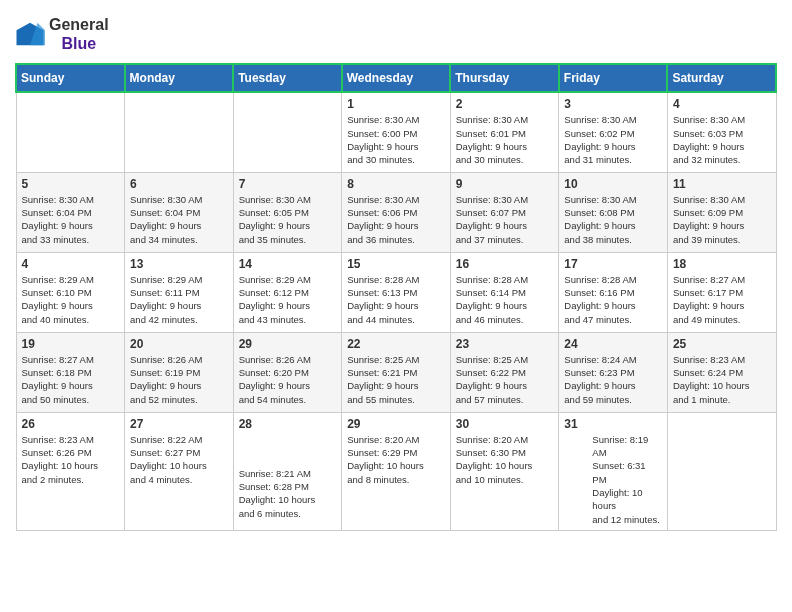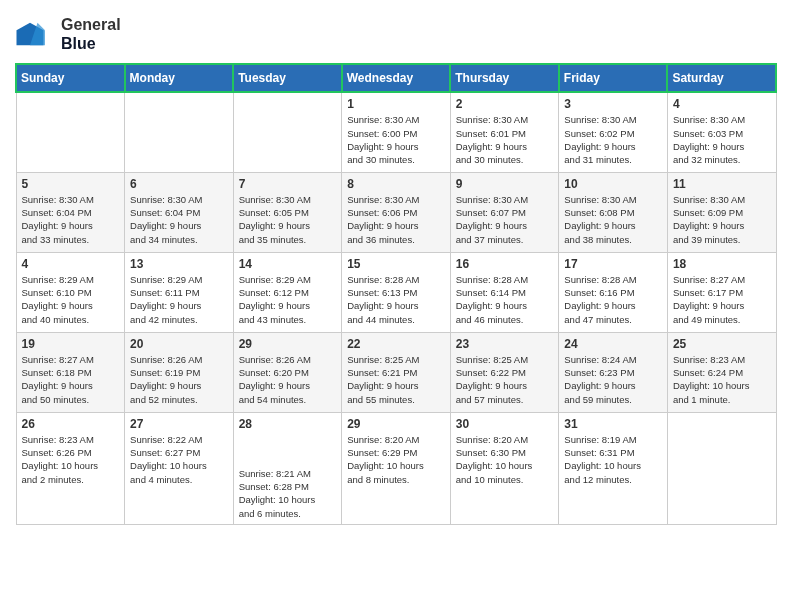--- a/index.html
+++ b/index.html
@@ -12,36 +12,37 @@
     }
     .header {
       display: flex;
       justify-content: space-between;
       align-items: flex-start;
       margin-bottom: 10px;
     }
     .logo {
       display: flex;
       align-items: center;
-      gap: 16px;
+      gap: 4px;
+      text-align: center;
     }
     .logo-text {
       display: flex;
       flex-direction: column;
       line-height: 1.2;
     }
     .logo-general {
       font-size: 16px;
       font-weight: bold;
       color: #333;
     }
     .logo-blue {
       font-size: 16px;
       font-weight: bold;
-      color: #0f172a;
+      color: #4c1d95;
     }
     .logo-icon {
       width: 30px;
       height: 30px;
     }
     .title-block {
       text-align: right;
     }
     .month-year {
       font-size: 38px;
@@ -341,21 +342,21 @@
         </td>
         <td>
           <div class="day-number">30</div>
           <div class="day-info" style="white-space: pre-line;">Sunrise: 8:20 AM
 Sunset: 6:30 PM
 Daylight: 10 hours
 and 10 minutes.</div>
         </td>
         <td>
           <div class="day-number">31</div>
-          <div class="day-info" style="white-space: pre-line;">Sunrise: 8:19 AM
+          <div class="day-info" style="white-space: pre-line; margin-left: 28px;">Sunrise: 8:19 AM
 Sunset: 6:31 PM
 Daylight: 10 hours
 and 12 minutes.</div>
         </td>
         <td class="empty-cell"></td>
       </tr>
     </tbody>
 </table>
 
 </body></html>

